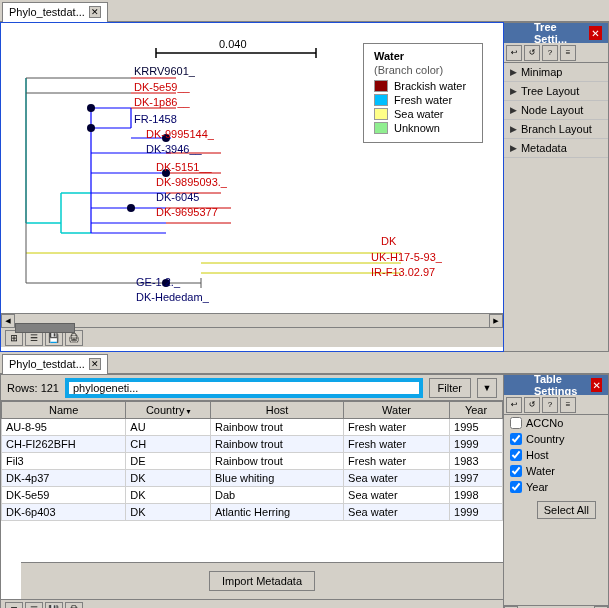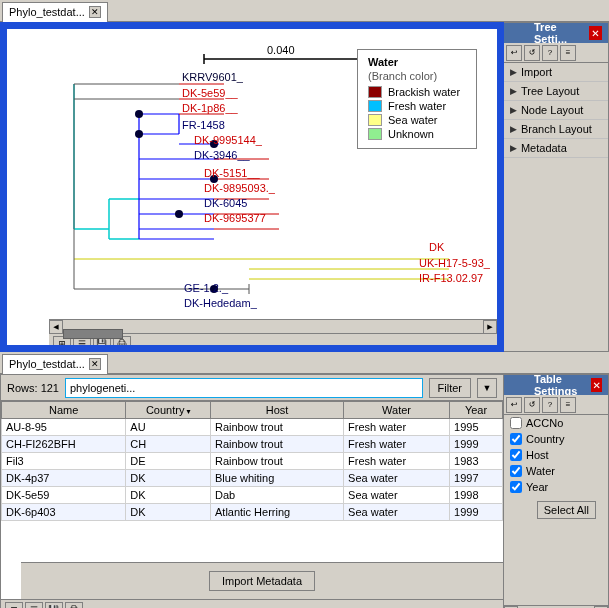--- a/index.html
+++ b/index.html
@@ -31,24 +31,23 @@
       background: #d4d0c8;
       border: 1px solid #808080;
       display: flex; align-items: center; justify-content: center;
       cursor: pointer; font-size: 9px;
     }
 
     
     .tree-panel {
       flex: 1;
       background: #ffffff;
-      border: 7px solid #1d4ed8;
+      border: 1px solid #1d4ed8;
       position: relative;
       overflow: hidden;
-      padding-left: 42px;
     }
 
     
     .tree-area {
       width: 100%;
       height: 290px;
       position: relative;
     }
 
     
@@ -144,21 +143,21 @@
       padding: 3px 6px;
       background: #d4d0c8;
       border-bottom: 1px solid #808080;
       gap: 6px;
       height: 26px;
     }
     .filter-label { font-size: 11px; }
     .filter-input {
       flex: 1;
       height: 20px;
-      border: 1px solid #0ea5e9;
+      border: 4px solid #0ea5e9;
       background: white;
       padding: 0 4px;
     }
     .filter-btn {
       height: 20px;
       padding: 0 8px;
       background: #d4d0c8;
       border: 1px solid #808080;
       cursor: pointer;
       text-align: center;
@@ -387,21 +386,21 @@
       <button class="settings-close">✕</button>
     </div>
     <div class="settings-toolbar">
       <div class="toolbar-btn" style="width:16px;height:16px;font-size:8px;">↩</div>
       <div class="toolbar-btn" style="width:16px;height:16px;font-size:8px;">↺</div>
       <div class="toolbar-btn" style="width:16px;height:16px;font-size:8px;">?</div>
       <div class="toolbar-btn" style="width:16px;height:16px;font-size:8px;">≡</div>
     </div>
     <div class="settings-item">
       <span class="expand-arrow">▶</span>
-      <span>Import</span>
+      <span>Minimap</span>
     </div>
     <div class="settings-item">
       <span class="expand-arrow">▶</span>
       <span>Tree Layout</span>
     </div>
     <div class="settings-item">
       <span class="expand-arrow">▶</span>
       <span>Node Layout</span>
     </div>
     <div class="settings-item">

